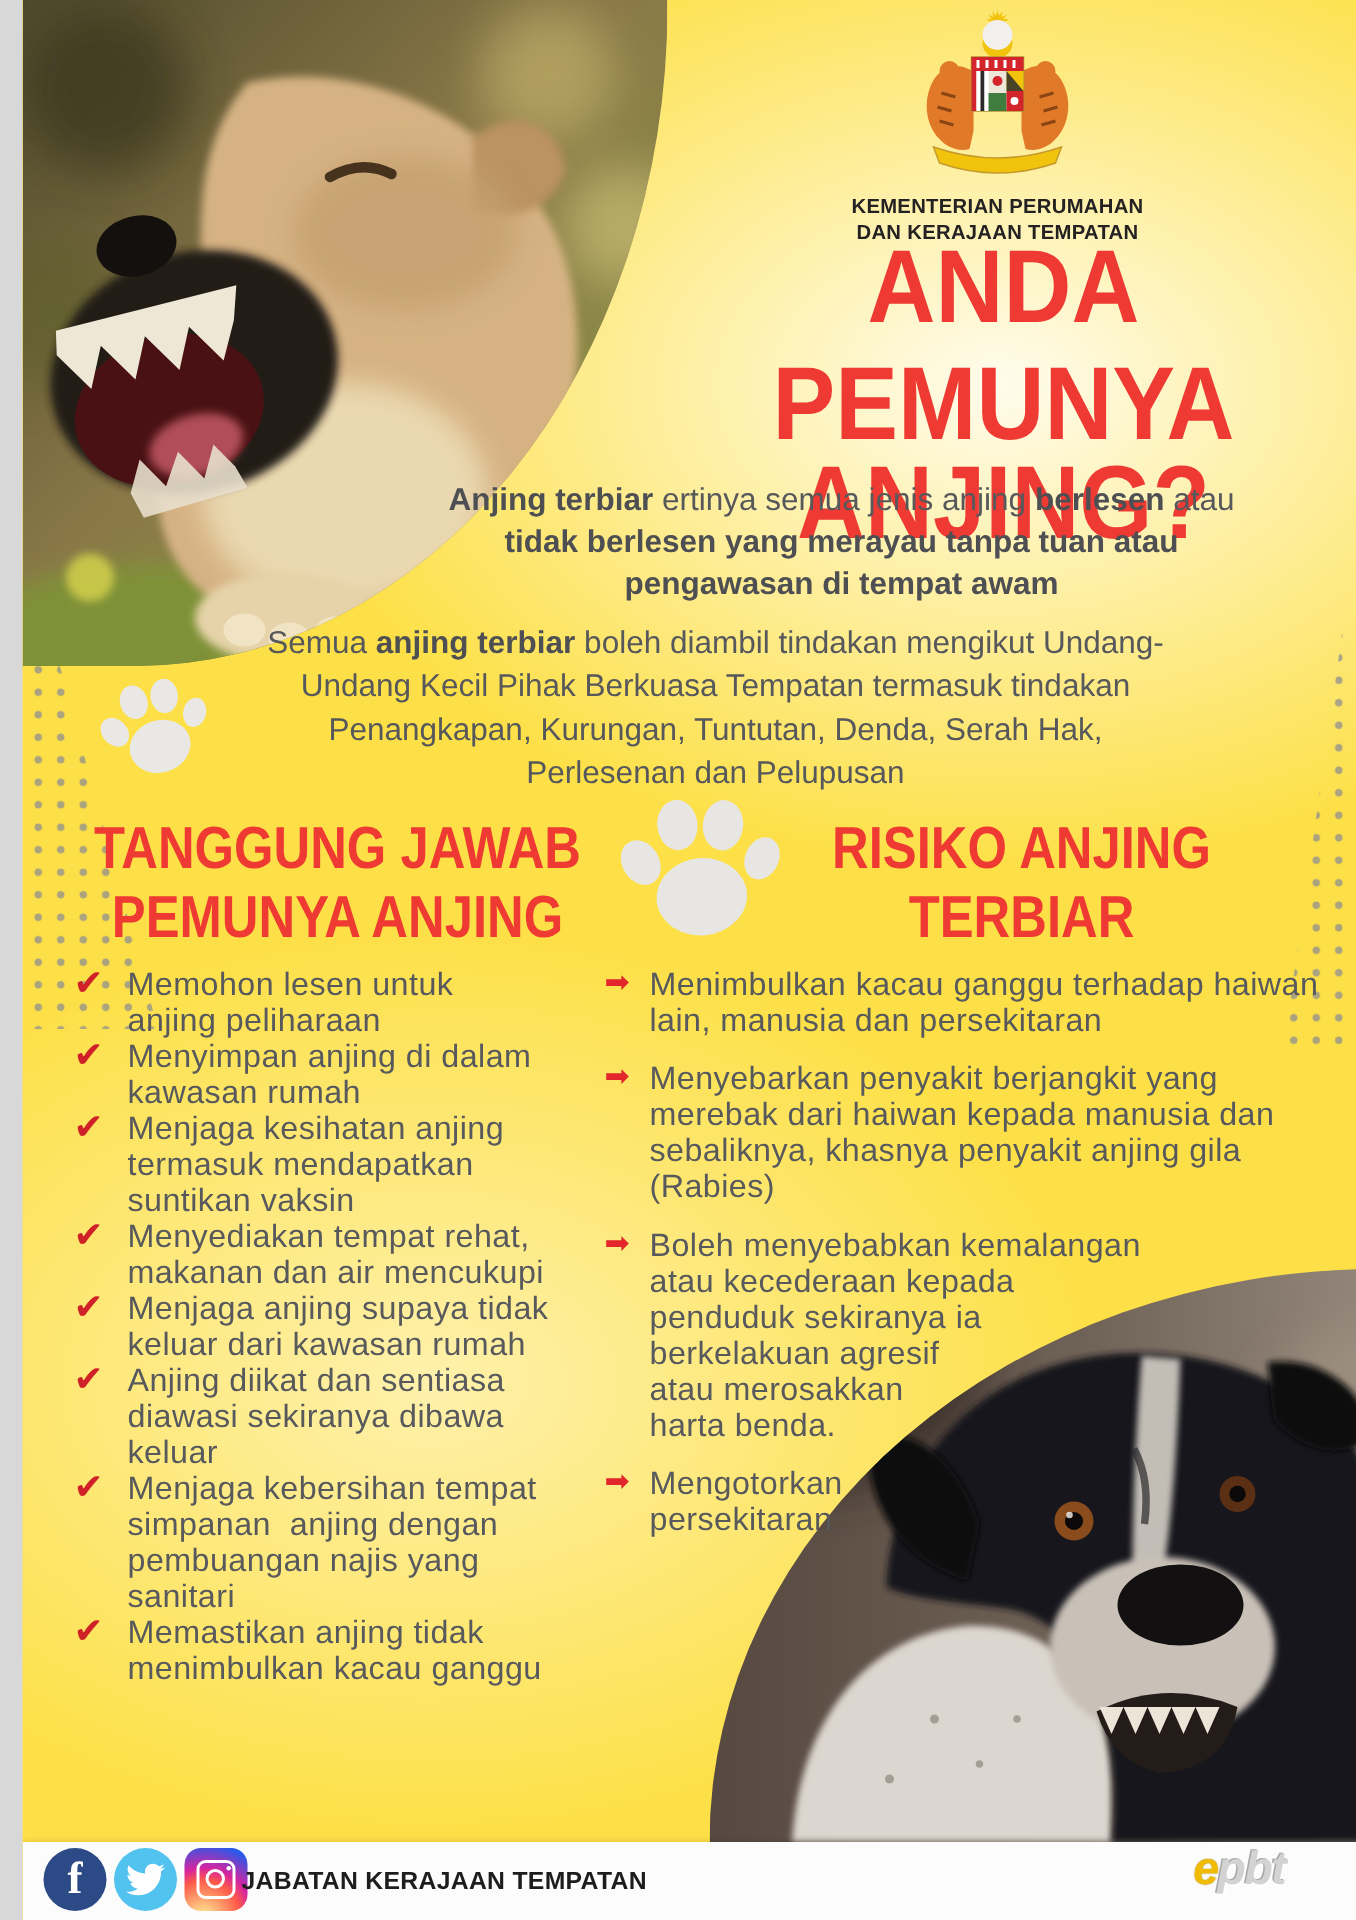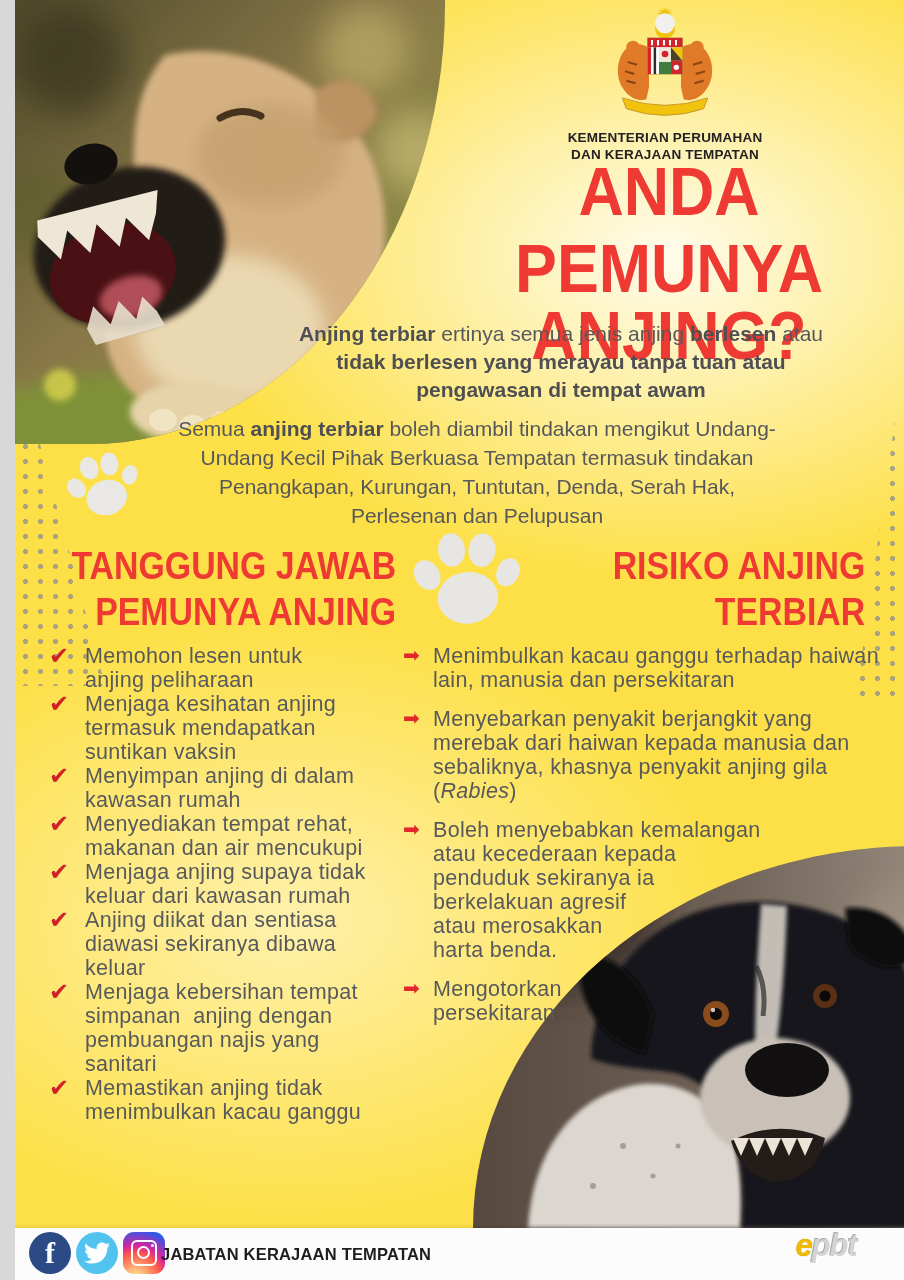--- a/index.html
+++ b/index.html
@@ -33,31 +33,31 @@
   
   .title{position:absolute;left:404px;top:152px;width:500px;text-align:center;z-index:2;
          color:#ee3a33;font-weight:bold;}
   .title .t-line{font-size:64px;line-height:72px;letter-spacing:0;transform:scale(.98,1.08);transform-origin:top center;}
   
   .para{position:absolute;text-align:center;white-space:pre;z-index:2;color:#57585b;}
   .para .b{font-weight:bold;color:#4e4f53;}
   .para1{left:188px;top:320px;width:716px;font-size:21px;line-height:28px;}
   .para2{left:62px;top:414px;width:800px;font-size:21px;line-height:29px;}
   
-  .sec-heading{position:absolute;text-align:right;color:#ee3a33;font-weight:bold;z-index:2;}
+  .sec-heading{position:absolute;text-align:center;color:#ee3a33;font-weight:bold;z-index:2;}
   .sec-heading .h-line{font-size:36px;line-height:46px;transform:scale(.94,1.1);transform-origin:top center;white-space:nowrap;}
   .resp-heading{left:28px;top:540px;width:364px;}
   .risk-heading{left:470px;top:540px;width:392px;}
   
   .list{position:absolute;display:flex;flex-direction:column;z-index:2;}
   .resp-list{left:34px;top:644px;width:358px;gap:0;}
   .risk-list{left:388px;top:644px;width:512px;gap:15px;}
   .list-item{display:flex;align-items:flex-start;}
   .item-text{white-space:pre;font-size:21.5px;line-height:24px;letter-spacing:.3px;color:#58595c;}
-  .item-text .i{font-style:italic;}
+  .item-text .i{}
   .check{flex:0 0 36px;font-size:24px;line-height:24px;color:#cf2127;}
   .check::before{content:"\2714";}
   .arrow{flex:0 0 30px;font-size:20px;line-height:23px;color:#e2262b;}
   .arrow::before{content:"\27A1";}
   
   .footer{position:absolute;left:0;top:1228px;width:904px;height:52px;background:#fcfcfc;
           box-shadow:0 -1px 4px rgba(0,0,0,.12);z-index:3;}
   .social{position:absolute;left:14px;top:4px;display:flex;align-items:center;gap:5px;}
   .sicon{width:42px;height:42px;border-radius:50%;display:flex;align-items:center;justify-content:center;}
   .fb{background:#2c4a86;color:#fff;font-family:"Liberation Serif",serif;font-weight:bold;font-size:30px;}
@@ -251,28 +251,28 @@
     <div class="h-line">PEMUNYA ANJING</div>
   </div>
   <div class="list resp-list">
     <div class="list-item">
         <span class="check"></span>
         <span class="item-text">Memohon lesen untuk
 anjing peliharaan</span>
       </div>
     <div class="list-item">
         <span class="check"></span>
+        <span class="item-text">Menyimpan anjing di dalam
+kawasan rumah</span>
+      </div>
+    <div class="list-item">
+        <span class="check"></span>
         <span class="item-text">Menjaga kesihatan anjing
 termasuk mendapatkan
 suntikan vaksin</span>
-      </div>
-    <div class="list-item">
-        <span class="check"></span>
-        <span class="item-text">Menyimpan anjing di dalam
-kawasan rumah</span>
       </div>
     <div class="list-item">
         <span class="check"></span>
         <span class="item-text">Menyediakan tempat rehat,
 makanan dan air mencukupi</span>
       </div>
     <div class="list-item">
         <span class="check"></span>
         <span class="item-text">Menjaga anjing supaya tidak
 keluar dari kawasan rumah</span>

